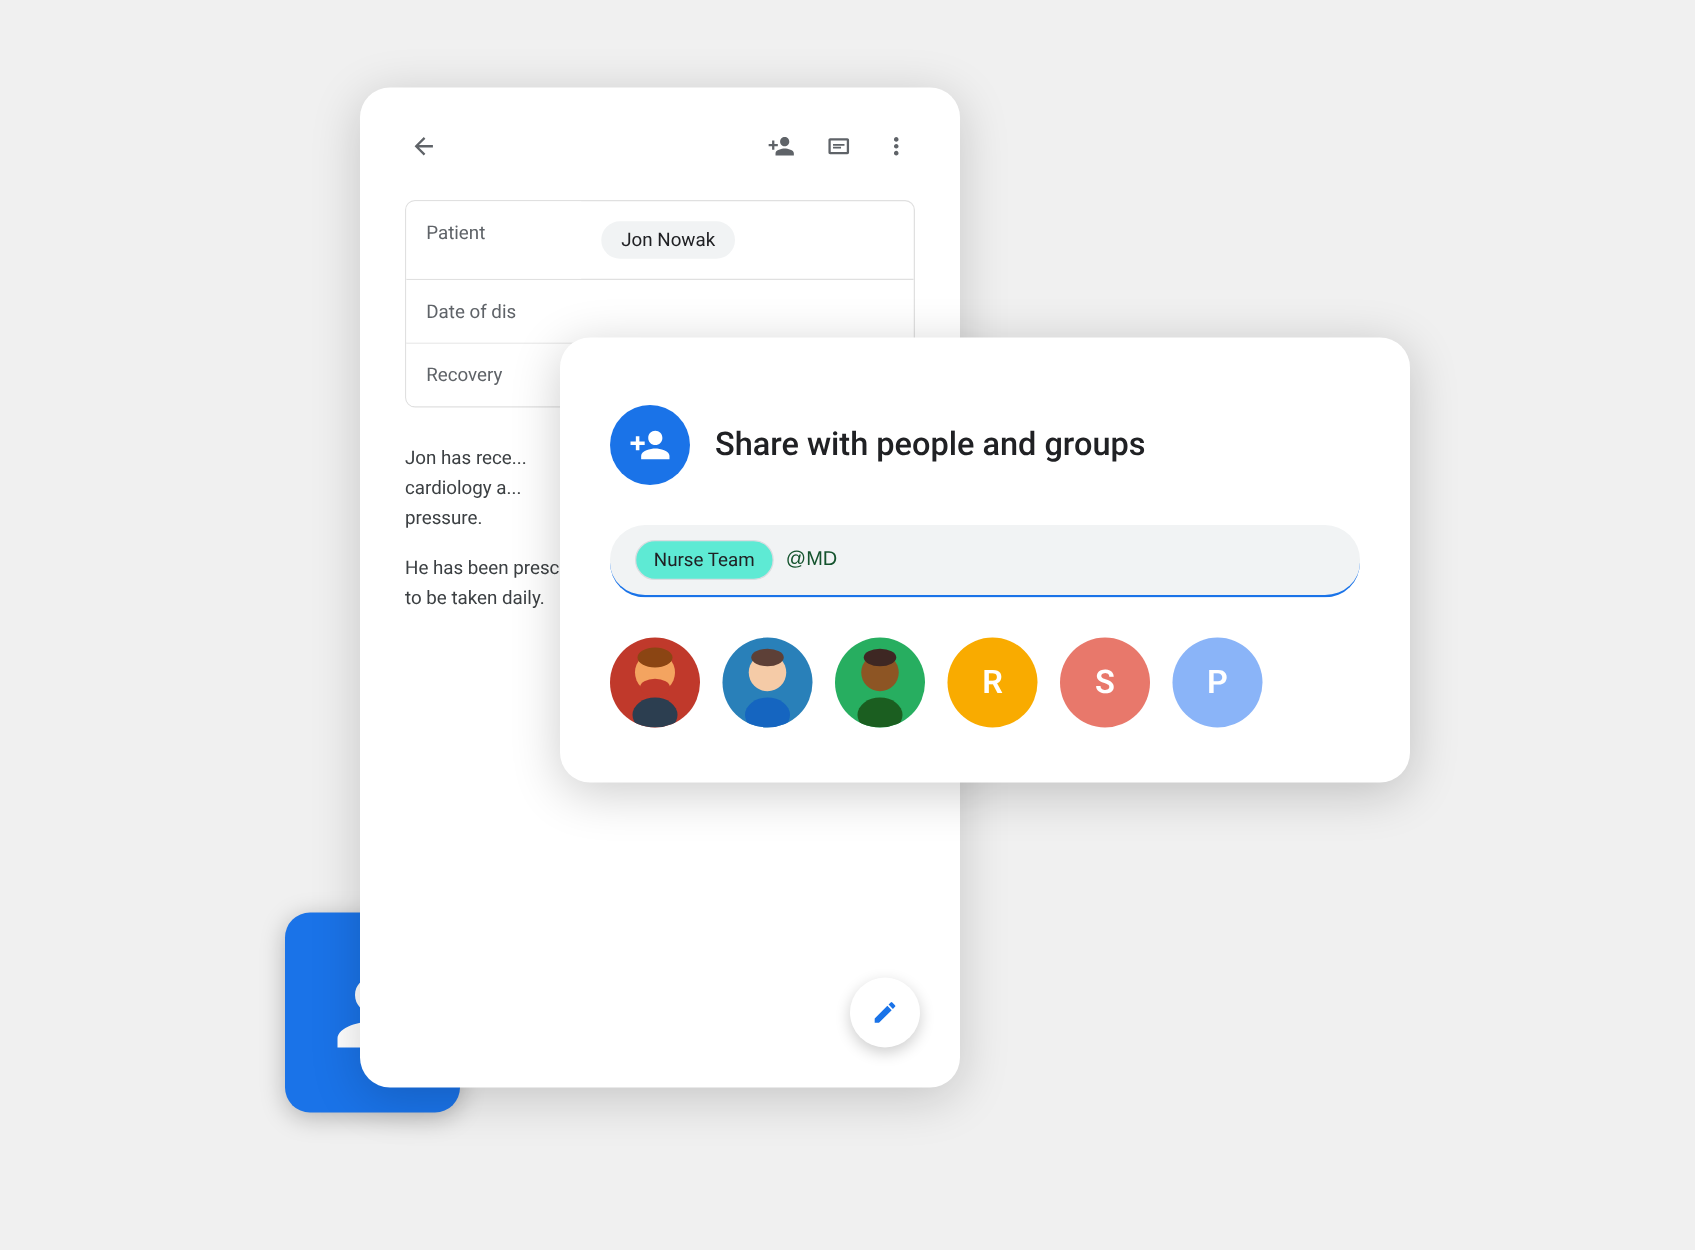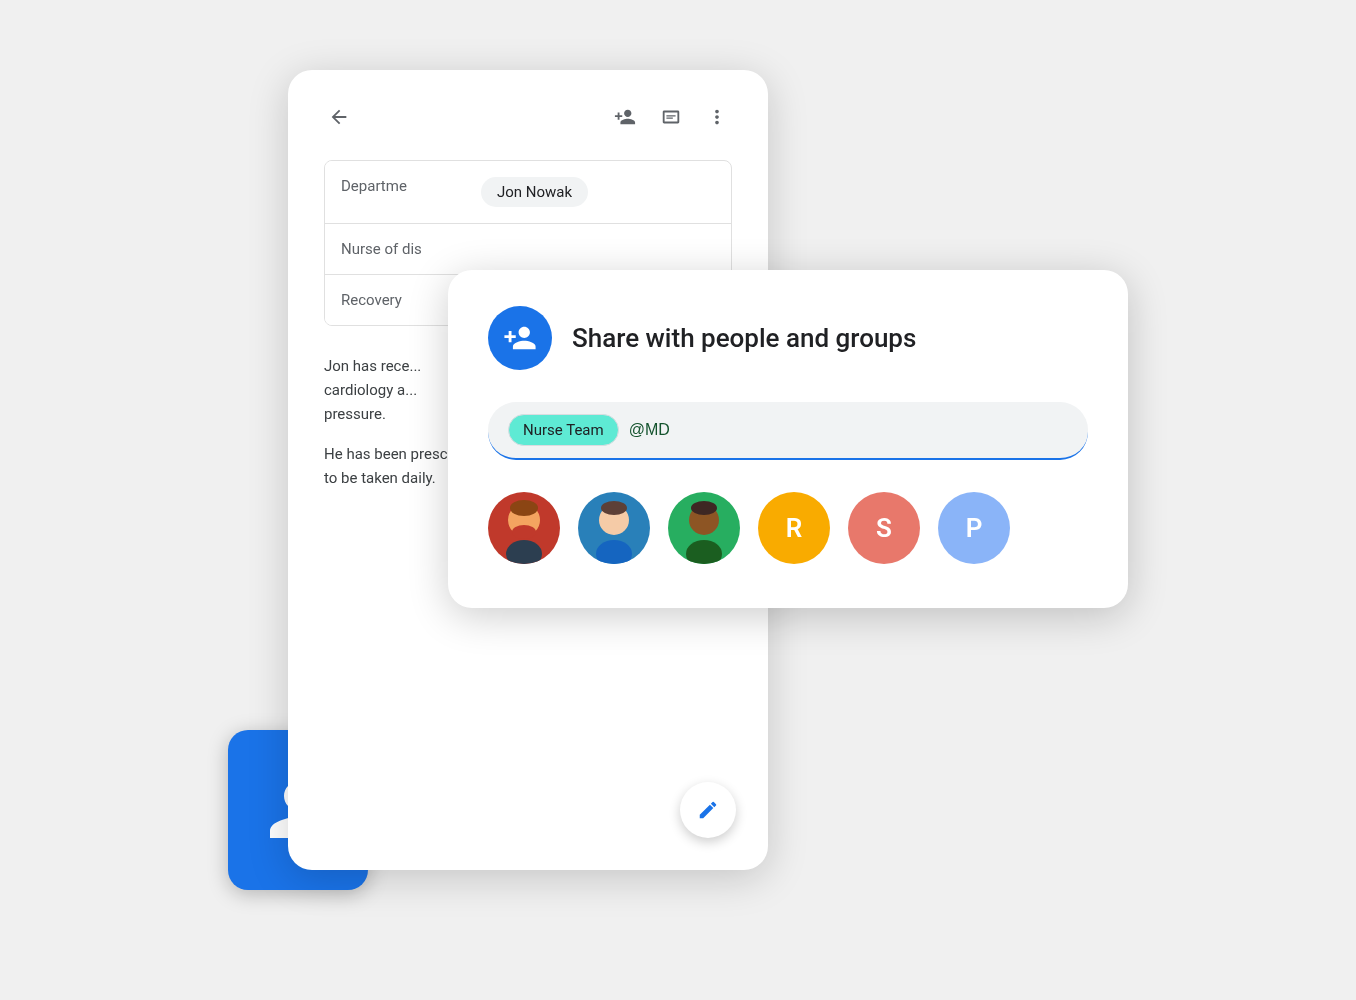--- a/index.html
+++ b/index.html
@@ -145,21 +145,21 @@
 
     
     .share-card {
       position: absolute;
       top: 200px;
       right: 0px;
       width: 680px;
       background: white;
       border-radius: 24px;
       box-shadow: 0 8px 40px rgba(0,0,0,0.2);
-      padding: 36px 40px 44px 40px;
+      padding: 54px 40px 44px 40px;
       z-index: 5;
     }
     .share-header {
       display: flex;
       align-items: center;
       gap: 20px;
       margin-bottom: 32px;
     }
     .share-icon-circle {
       width: 64px;
@@ -278,27 +278,27 @@
           <svg width="22" height="22" viewBox="0 0 24 24" fill="#5f6368">
             <path d="M12 8c1.1 0 2-.9 2-2s-.9-2-2-2-2 .9-2 2 .9 2 2 2zm0 2c-1.1 0-2 .9-2 2s.9 2 2 2 2-.9 2-2-.9-2-2-2zm0 6c-1.1 0-2 .9-2 2s.9 2 2 2 2-.9 2-2-.9-2-2-2z"></path>
           </svg>
         </button>
       </div>
     </div>
 
 
     <div class="table-section">
       <div class="table-row">
-        <div class="table-label">Departme</div>
+        <div class="table-label">Patient</div>
         <div class="table-value">
           <span class="patient-chip">Jon Nowak</span>
         </div>
       </div>
       <div class="table-row">
-        <div class="table-label">Nurse of dis</div>
+        <div class="table-label">Date of dis</div>
         <div class="table-value"></div>
       </div>
       <div class="table-row">
         <div class="table-label">Recovery</div>
         <div class="table-value"></div>
       </div>
     </div>
 
     <p class="doc-text">Jon has rece...<br>cardiology a...<br>pressure.</p>
     <p class="doc-text">He has been prescribed lisinopril,<br>to be taken daily.</p>

